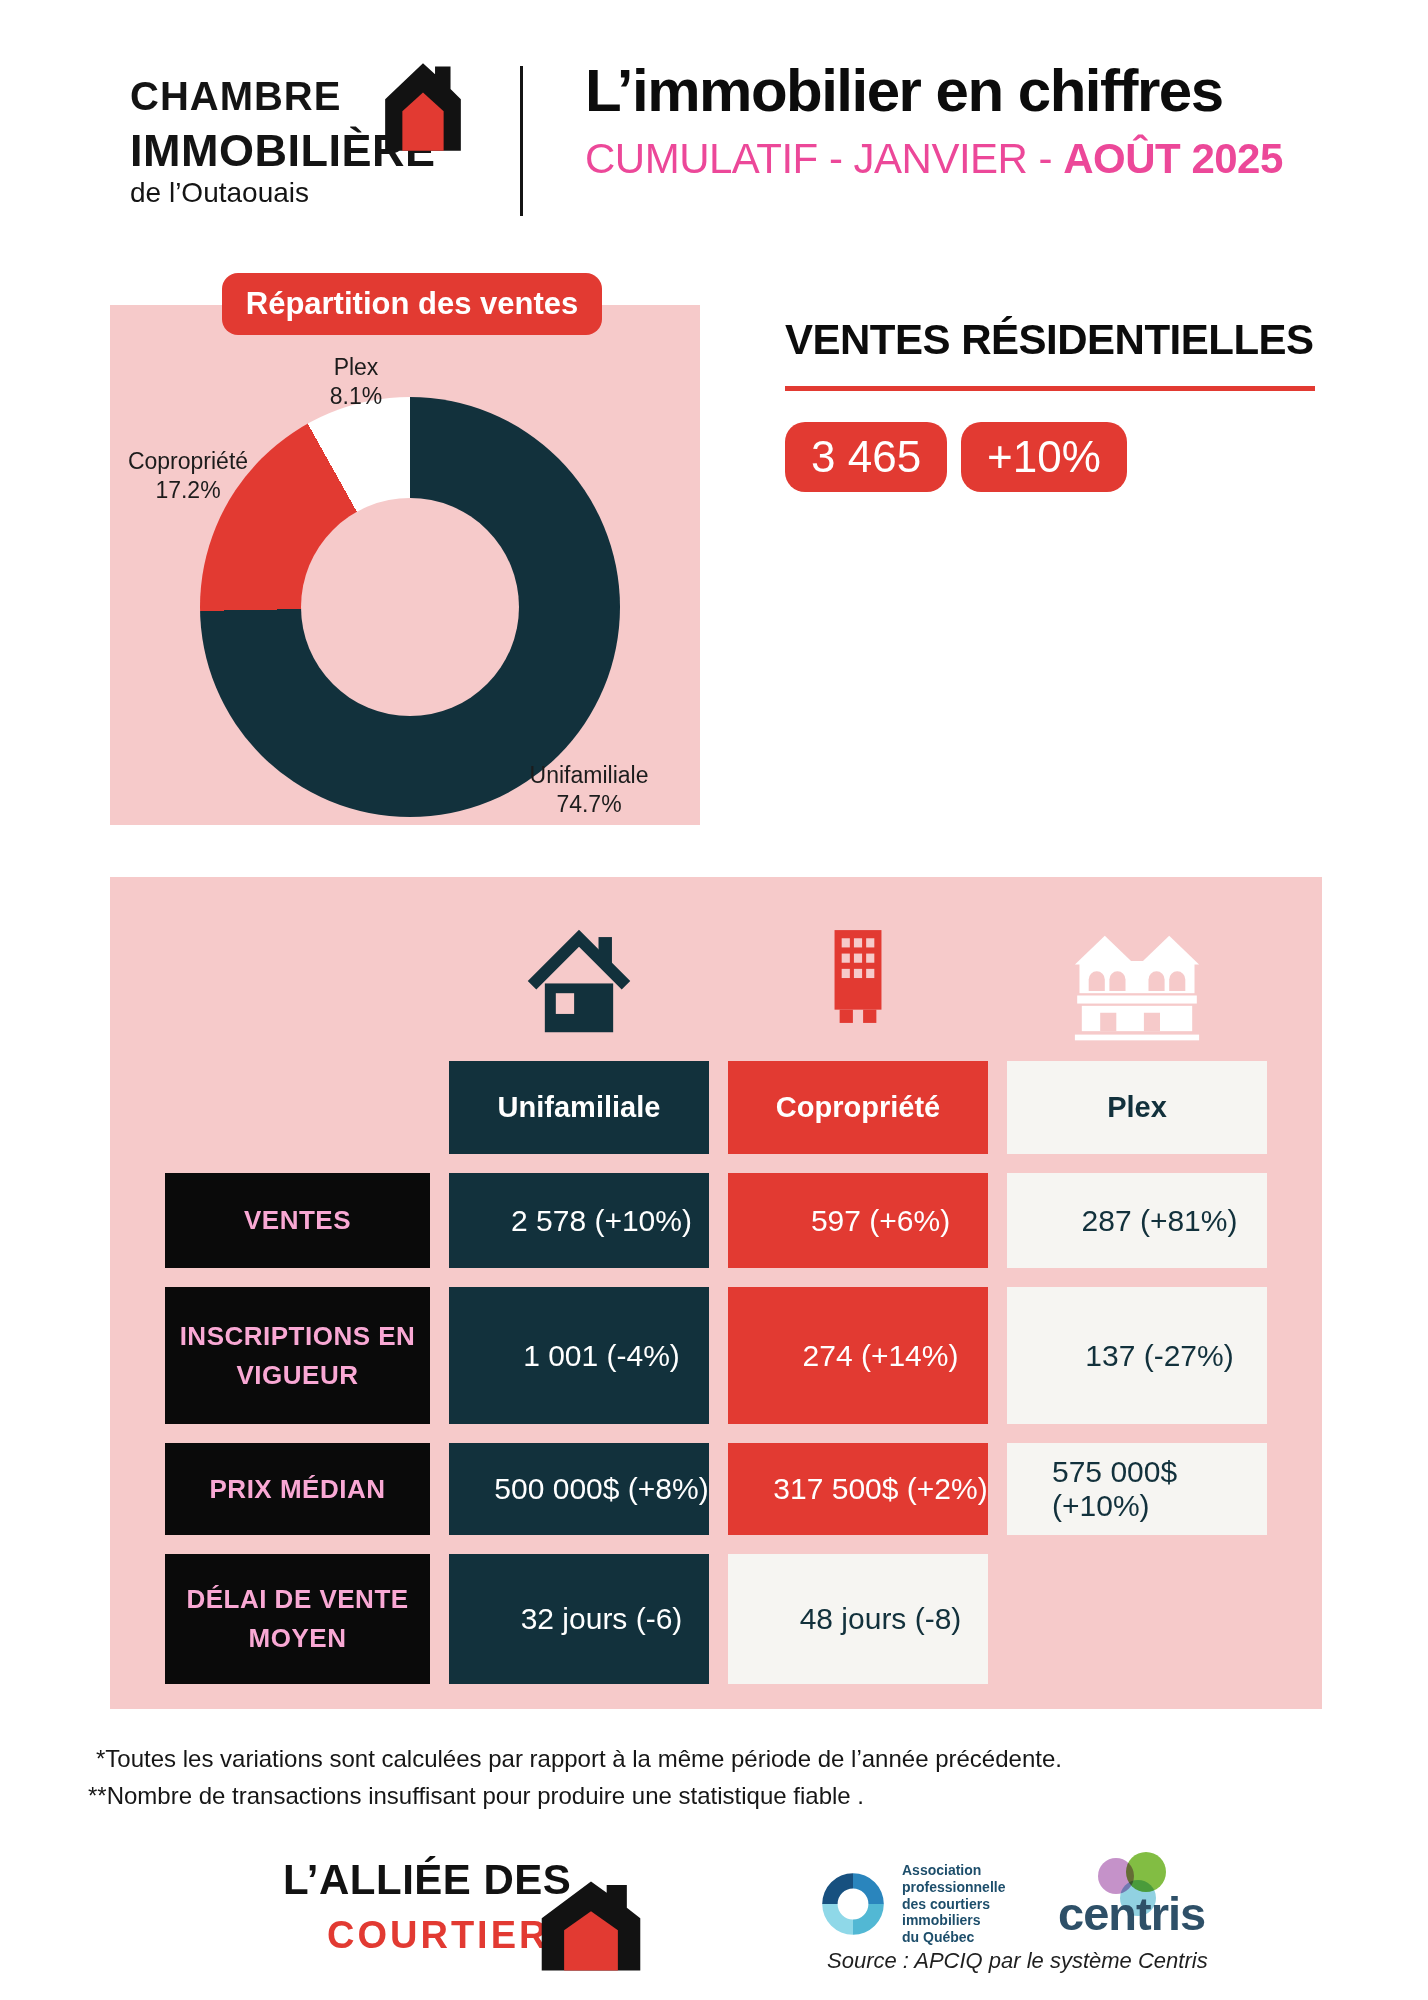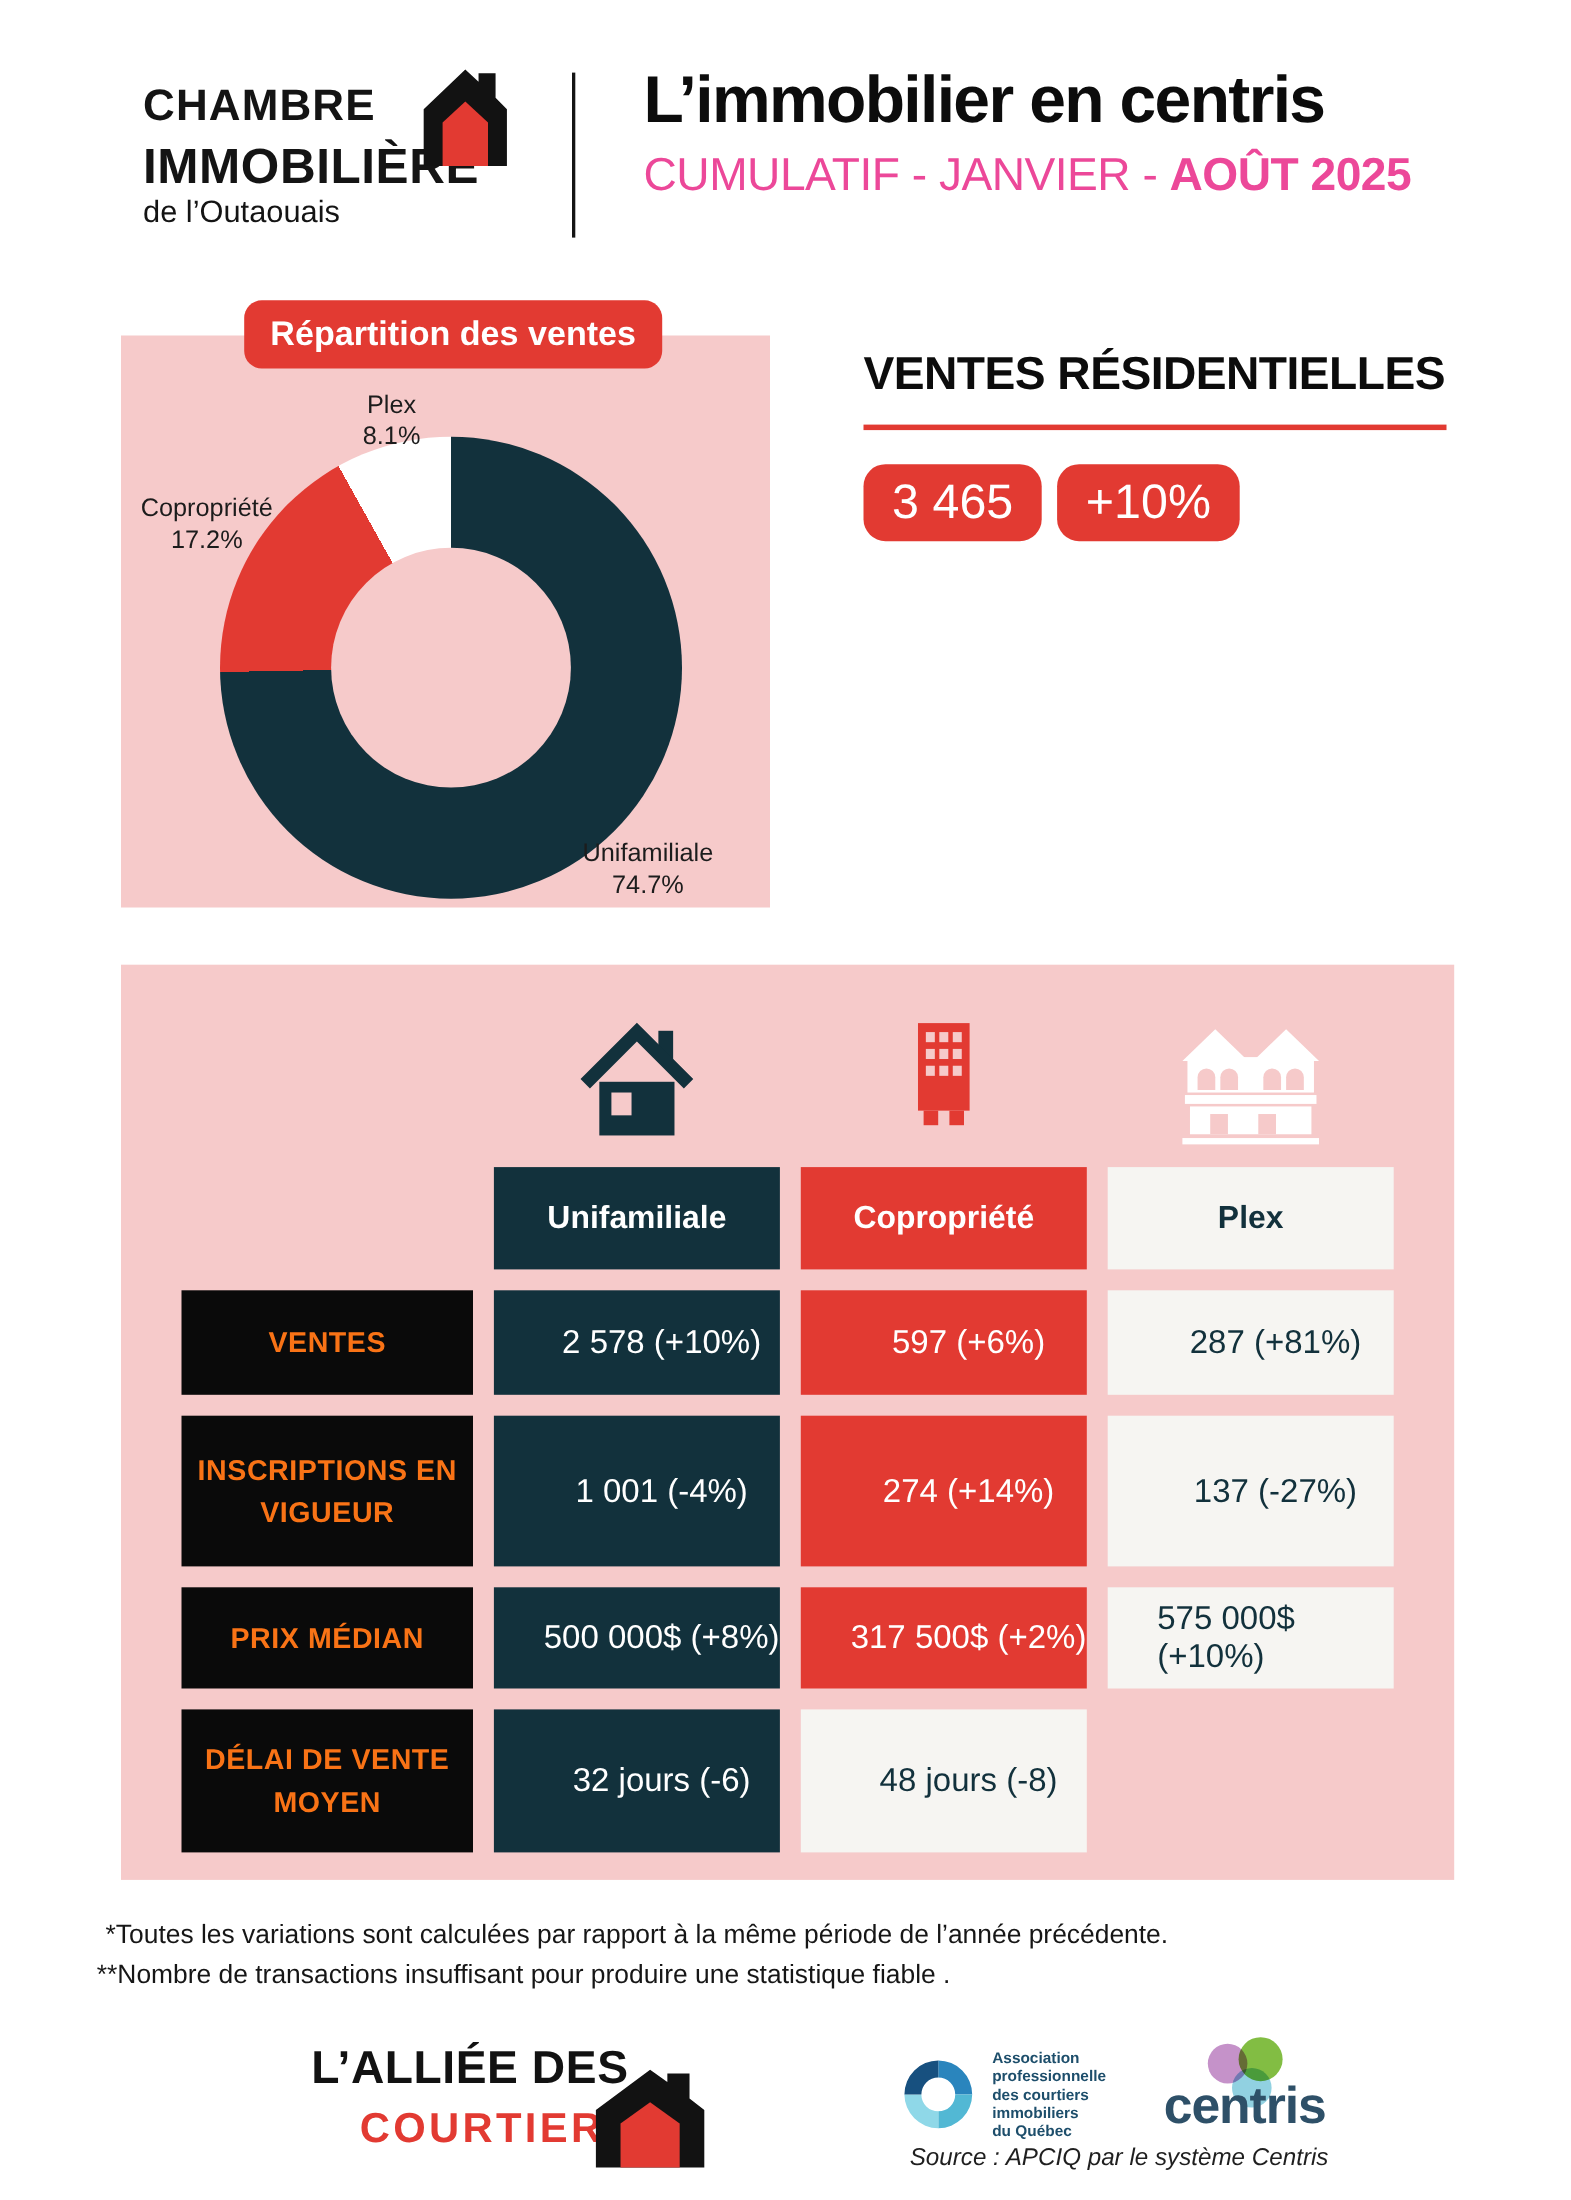--- a/index.html
+++ b/index.html
@@ -47,21 +47,21 @@
   
   .panel{position:absolute;left:110px;top:877px;width:1212px;height:832px;background:var(--pink);}
   .grid{display:grid;grid-template-columns:265px 260px 260px 260px;
     grid-template-rows:130px 93px 95px 137px 92px 130px;column-gap:19px;row-gap:19px;
     padding:35px 0 0 55px;}
   .icon-cell{display:flex;align-items:flex-end;justify-content:center;}
   .hdr{display:flex;align-items:center;justify-content:center;font-size:29px;font-weight:700;}
   .hdr-navy{background:var(--navy);color:#fff;}
   .hdr-red{background:var(--red);color:#fff;}
   .hdr-white{background:var(--offwhite);color:var(--navy);}
-  .rowlabel{background:var(--black);color:#f97316;display:flex;align-items:center;justify-content:center;
+  .rowlabel{background:var(--black);color:#f9a8d4;display:flex;align-items:center;justify-content:center;
     text-align:center;font-size:26px;font-weight:800;letter-spacing:.5px;line-height:1.5;padding:0 14px;}
   .cell{display:flex;align-items:center;justify-content:center;font-size:30px;font-weight:400;padding-left:45px;}
   .cell-navy{background:var(--navy);color:#fff;}
   .cell-red{background:var(--red);color:#fff;}
   .cell-white{background:var(--offwhite);color:var(--navy);}
 
   
   .notes{position:absolute;left:88px;top:1740px;font-size:24px;line-height:1.55;color:#161616;}
   .notes .n1{padding-left:8px;}
 
@@ -87,21 +87,21 @@
   <div class="org1">CHAMBRE</div>
   <div class="org2">IMMOBILIÈRE</div>
   <div class="org3">de l’Outaouais</div>
   <svg class="logo-house" width="86" height="98" viewBox="0 0 100 110">
     <path class="f-black" d="M50 4 L6 46 L6 106 L94 106 L94 46 L82 34 L82 8 L64 8 L64 17 Z"></path>
     <path class="f-red" d="M50 38 L26 60 L26 106 L74 106 L74 60 Z"></path>
   </svg>
 </div>
 <div class="divider"></div>
 <div class="title-block">
-  <div class="main-title">L’immobilier en centris</div>
+  <div class="main-title">L’immobilier en chiffres</div>
   <div class="subtitle"><span>CUMULATIF - JANVIER - </span><b>AOÛT 2025</b></div>
 </div>
 
 <div class="chart-card">
   <div class="chart-badge">Répartition des ventes</div>
   <div class="donut" style="background: conic-gradient(rgb(18, 49, 60) 0deg, rgb(18, 49, 60) 268.92deg, rgb(226, 58, 50) 268.92deg, rgb(226, 58, 50) 330.84deg, rgb(255, 255, 255) 330.84deg, rgb(255, 255, 255) 360deg);">
     <div class="donut-hole"></div>
   </div>
   <div class="slice-label lbl-plex">
     <div>Plex</div>

